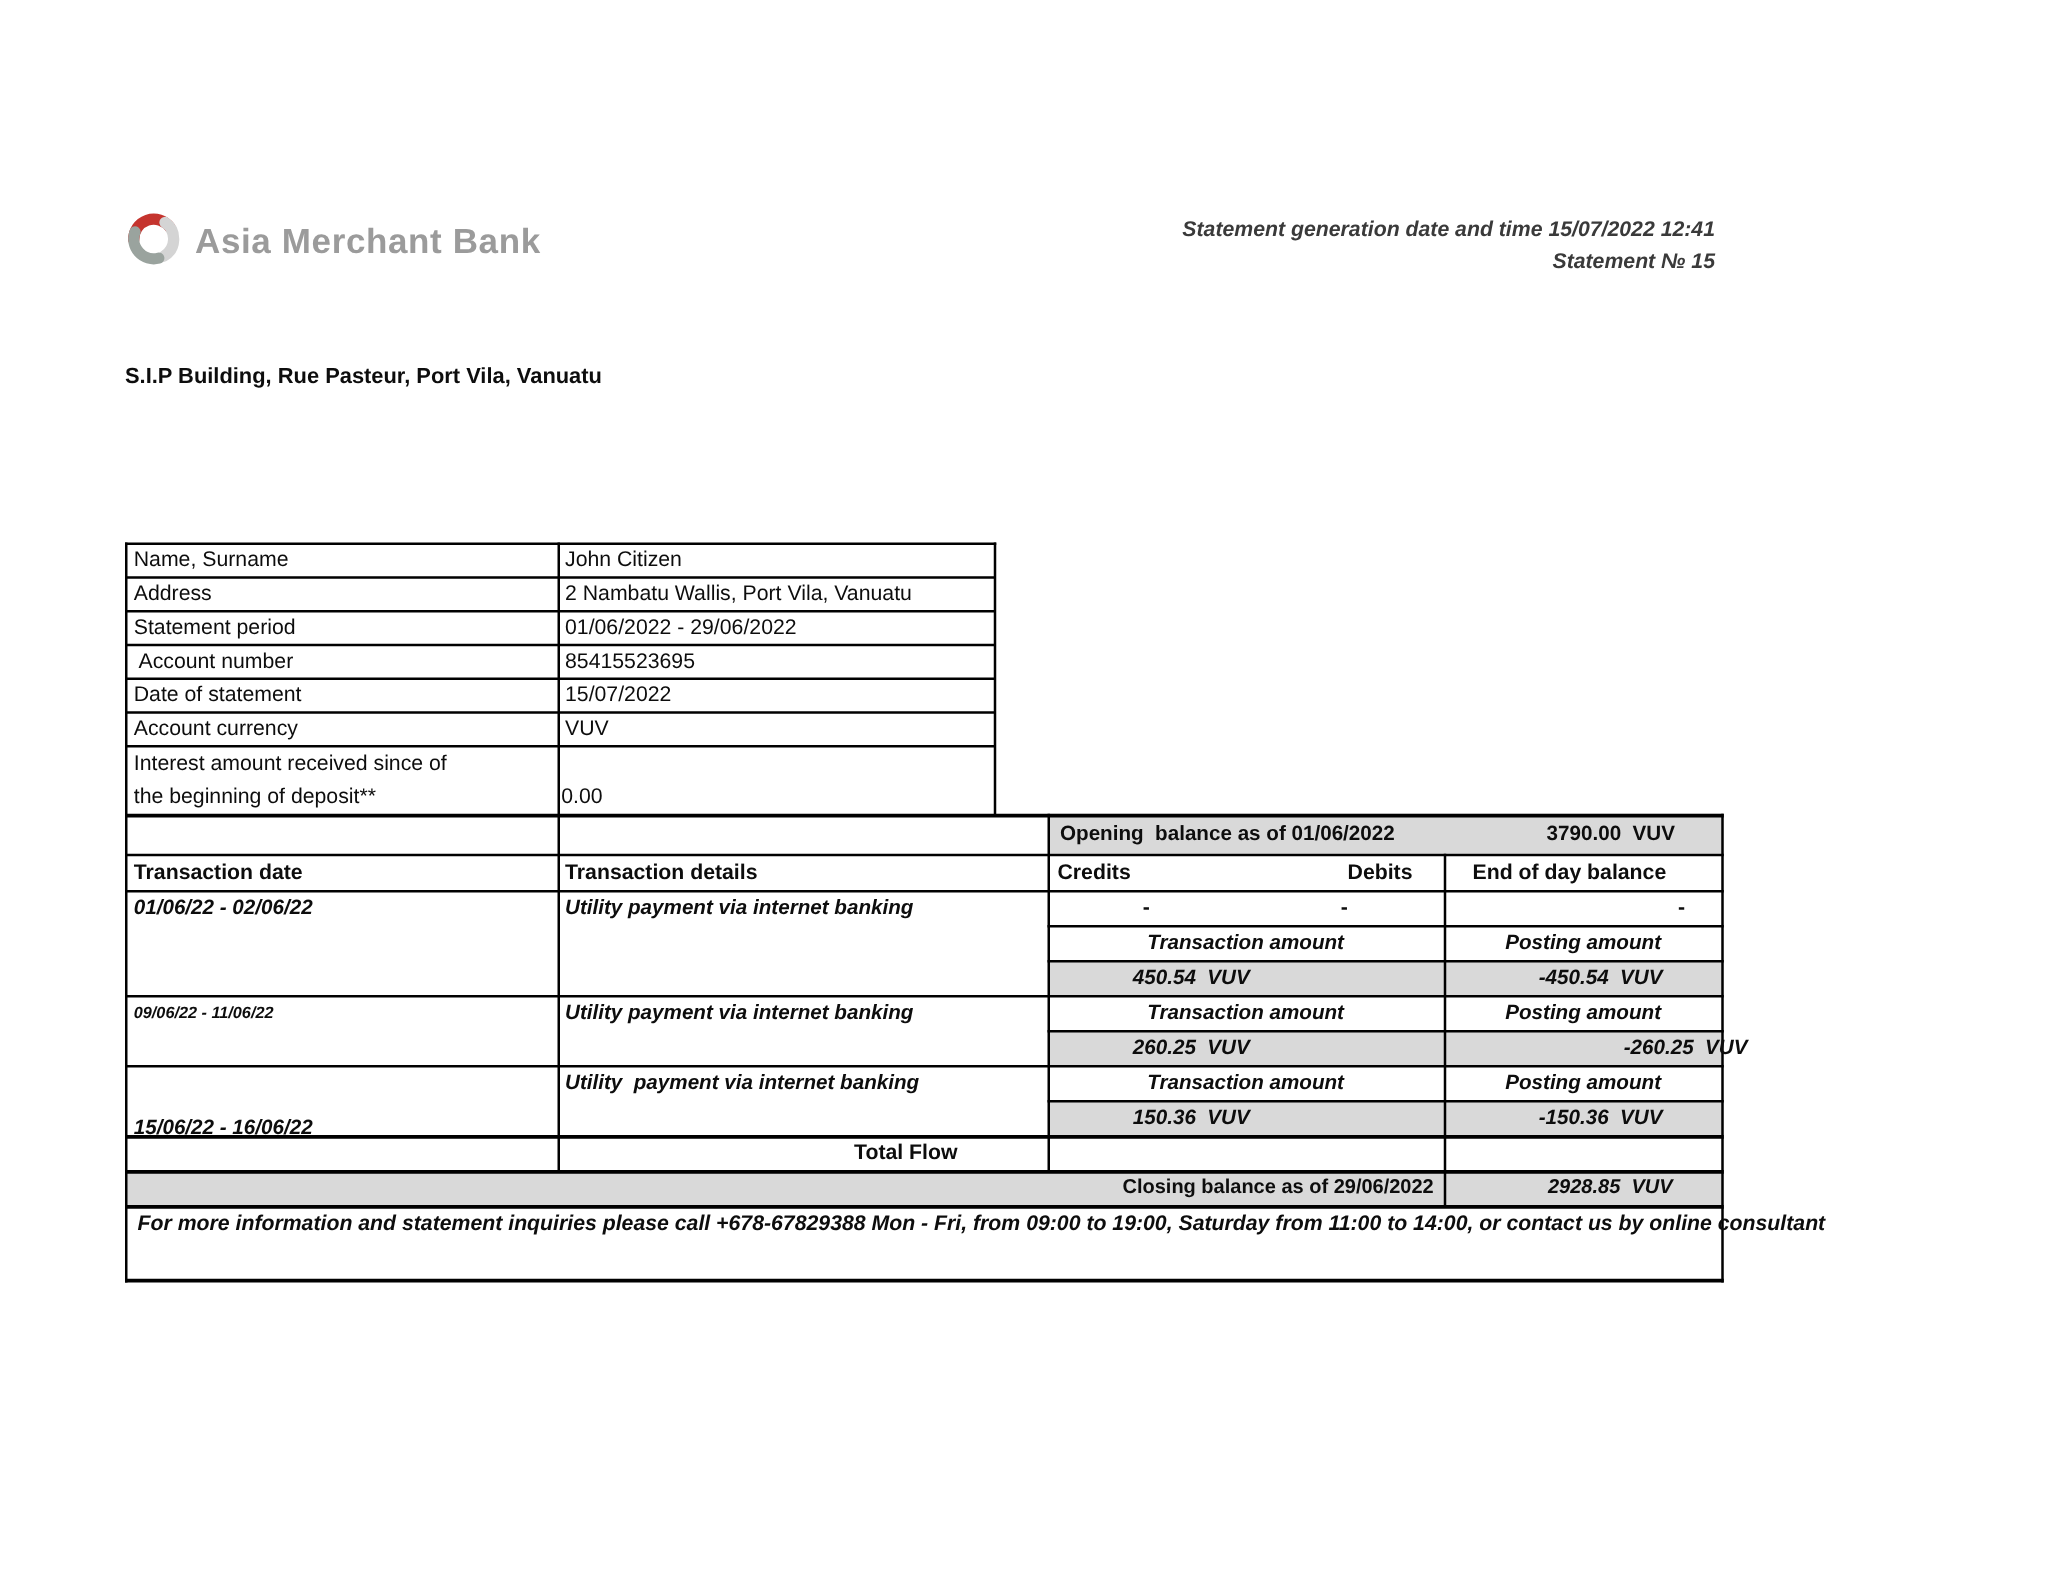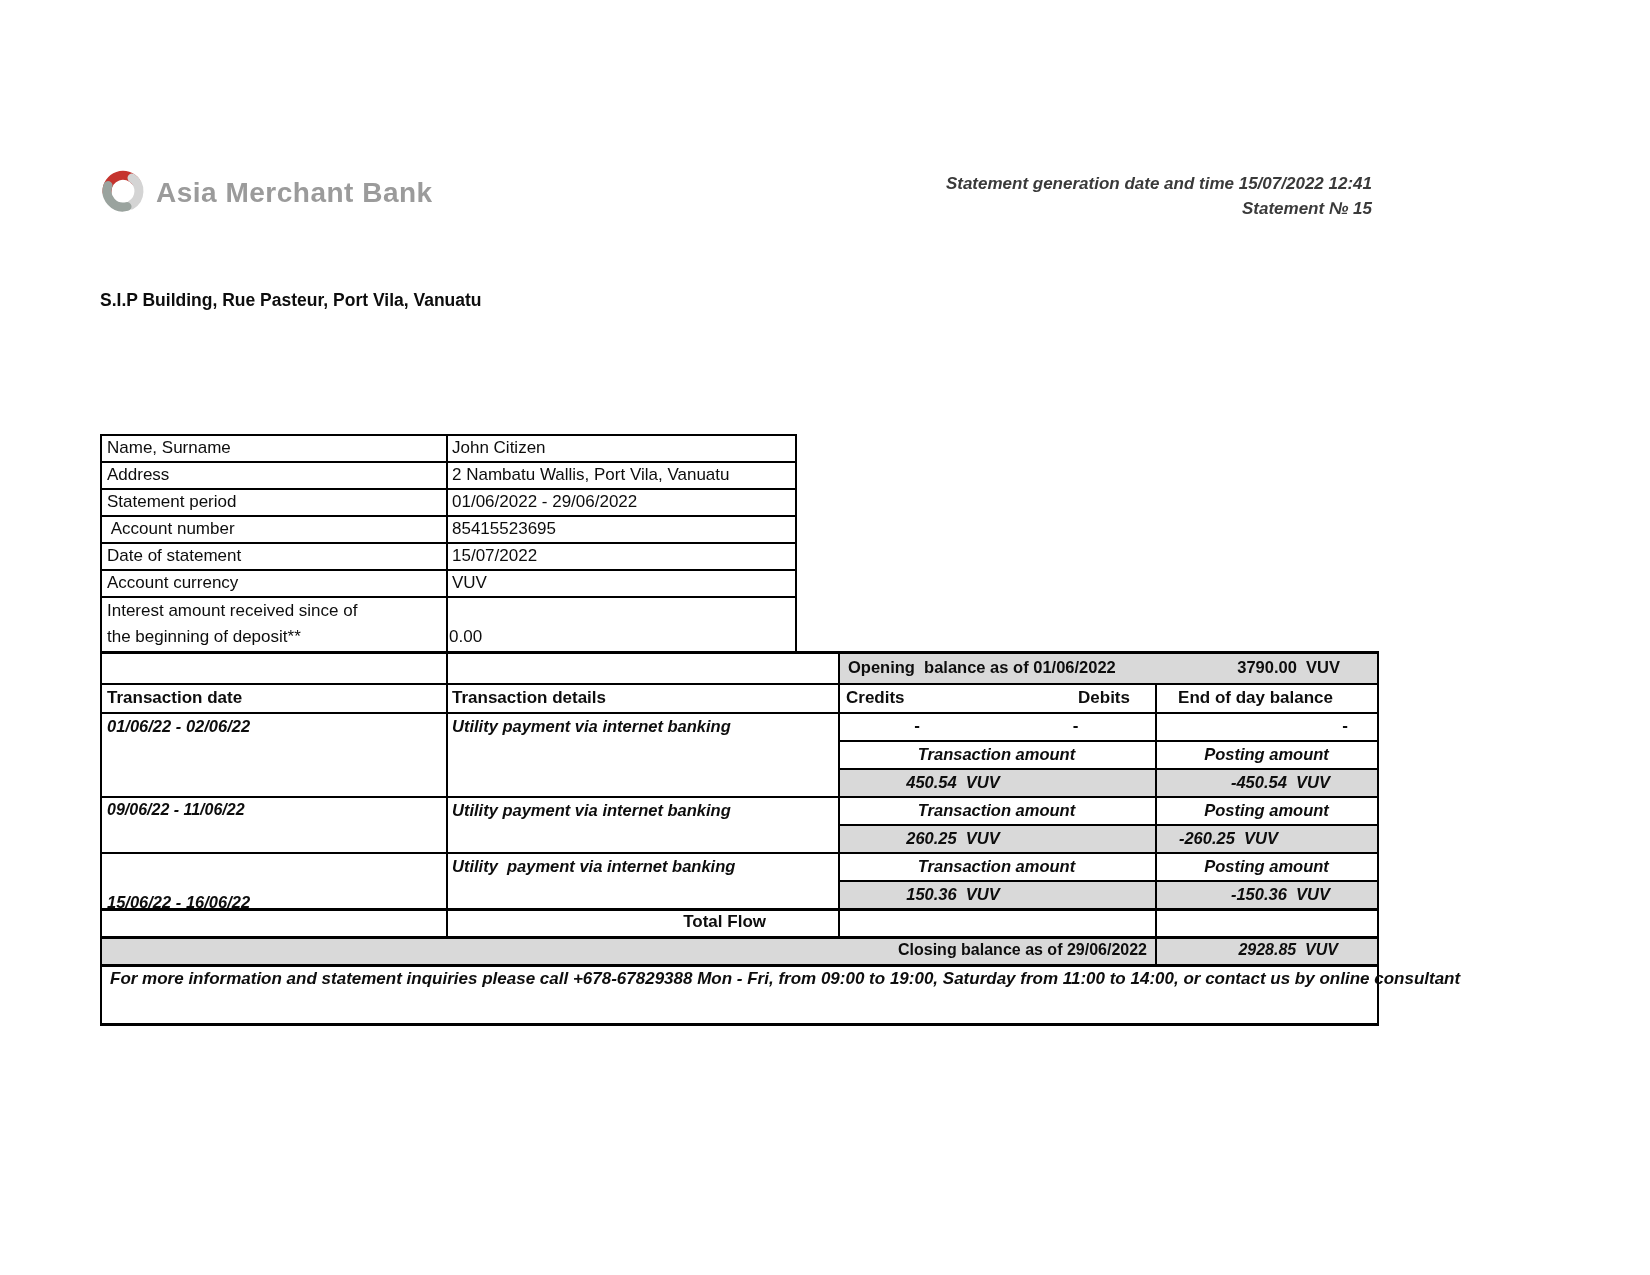--- a/index.html
+++ b/index.html
@@ -99,26 +99,26 @@
   <div class="t b i" style="left:107px;top:712px;height:28px;line-height:28px;font-size:16.5px;">01/06/22 - 02/06/22</div>
   <div class="t b i" style="left:452px;top:712px;height:28px;line-height:28px;font-size:16.5px;">Utility payment via internet banking</div>
   <div class="t b center" style="left:838px;top:712px;width:158px;height:28px;line-height:28px;">-</div>
   <div class="t b center" style="left:996px;top:712px;width:159px;height:28px;line-height:28px;">-</div>
   <div class="t b right" style="left:1155px;top:712px;width:193px;height:28px;line-height:28px;">-</div>
   <div class="t b i center" style="left:838px;top:740px;width:317px;height:28px;line-height:28px;font-size:16.5px;">Transaction amount</div>
   <div class="t b i center" style="left:1155px;top:740px;width:223px;height:28px;line-height:28px;font-size:16.5px;">Posting amount</div>
   <div class="t b i center" style="left:838px;top:768px;width:230px;height:28px;line-height:28px;font-size:16.5px;">450.54  VUV</div>
   <div class="t b i right" style="left:1155px;top:768px;width:175px;height:28px;line-height:28px;font-size:16.5px;">-450.54  VUV</div>
 
-  <div class="t b i" style="left:107px;top:796px;height:28px;line-height:28px;font-size:16px;">09/06/22 - 11/06/22</div>
+  <div class="t b i" style="left:107px;top:796px;height:28px;line-height:28px;font-size:13px;">09/06/22 - 11/06/22</div>
   <div class="t b i" style="left:452px;top:796px;height:28px;line-height:28px;font-size:16.5px;">Utility payment via internet banking</div>
   <div class="t b i center" style="left:838px;top:796px;width:317px;height:28px;line-height:28px;font-size:16.5px;">Transaction amount</div>
   <div class="t b i center" style="left:1155px;top:796px;width:223px;height:28px;line-height:28px;font-size:16.5px;">Posting amount</div>
   <div class="t b i center" style="left:838px;top:824px;width:230px;height:28px;line-height:28px;font-size:16.5px;">260.25  VUV</div>
-  <div class="t b i right" style="left:1103px;top:824px;width:175px;height:20px;line-height:28px;font-size:16.5px;">-260.25  VUV</div>
+  <div class="t b i right" style="left:1223px;top:824px;width:175px;height:20px;line-height:28px;font-size:16.5px;">-260.25  VUV</div>
 
   <div class="t b i" style="left:107px;top:852px;height:28px;line-height:28px;font-size:16.5px;margin-top:36px;">15/06/22 - 16/06/22</div>
   <div class="t b i" style="left:452px;top:852px;height:28px;line-height:28px;font-size:16.5px;">Utility  payment via internet banking</div>
   <div class="t b i center" style="left:838px;top:852px;width:317px;height:28px;line-height:28px;font-size:16.5px;">Transaction amount</div>
   <div class="t b i center" style="left:1155px;top:852px;width:223px;height:28px;line-height:28px;font-size:16.5px;">Posting amount</div>
   <div class="t b i center" style="left:838px;top:880px;width:230px;height:28px;line-height:28px;font-size:16.5px;">150.36  VUV</div>
   <div class="t b i right" style="left:1155px;top:880px;width:175px;height:44px;line-height:28px;font-size:16.5px;">-150.36  VUV</div>
 
   <div class="t b right" style="left:446px;top:908px;width:320px;height:28px;line-height:28px;">Total Flow</div>
 

